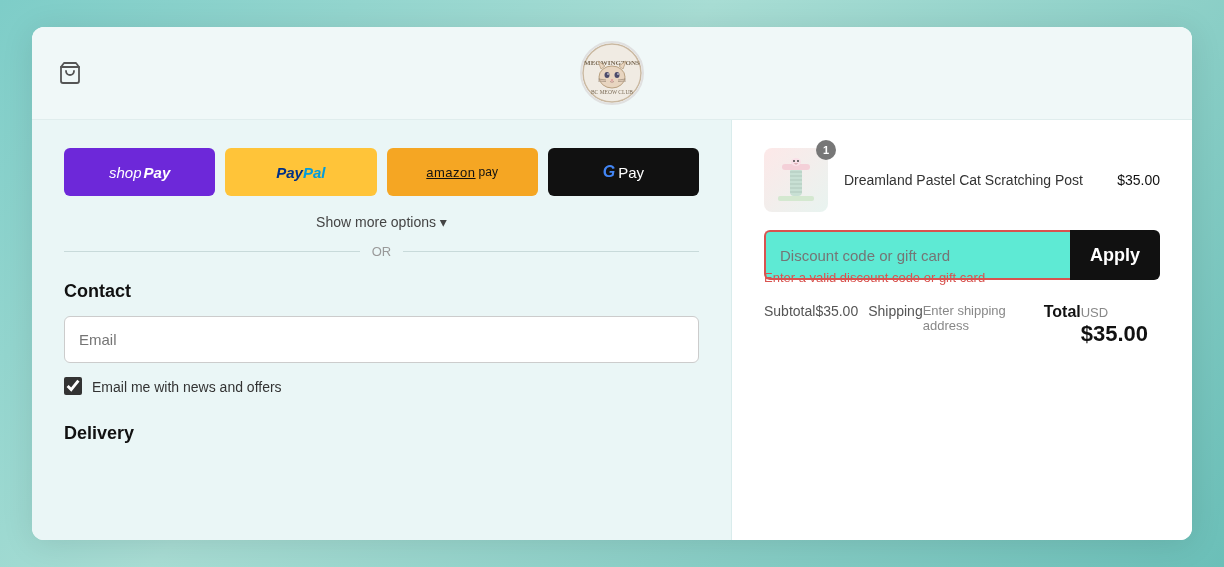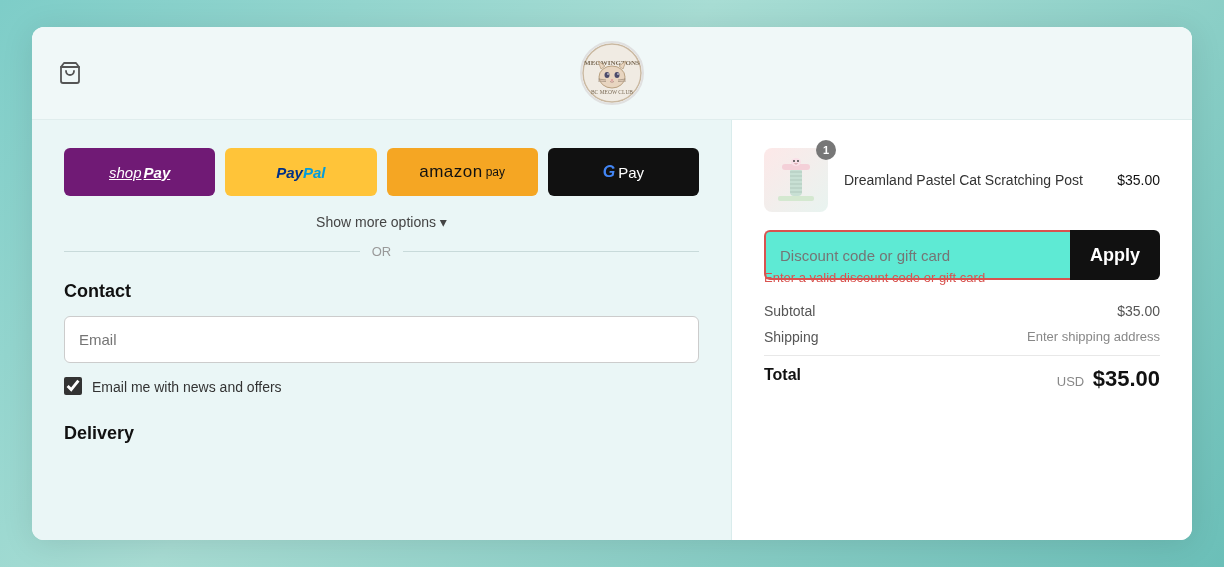--- a/index.html
+++ b/index.html
@@ -102,23 +102,22 @@
       height: 48px;
       cursor: pointer;
       display: flex;
       align-items: center;
       justify-content: center;
       font-size: 15px;
       font-weight: 700;
     }
 
     .pay-btn-shop {
-      background: #701a75;
+      background: #6d28d9;
       color: #fff;
-      text-decoration: underline;
     }
 
     .pay-btn-paypal {
       background: #ffc439;
       color: #003087;
     }
 
     .pay-btn-amazon {
       background: #f5a623;
       color: #111;
@@ -301,21 +300,21 @@
 
     .discount-error {
       font-size: 13px;
       color: #d9534f;
       margin-top: -10px;
     }
 
     
     .summary-rows {
       display: flex;
-      flex-direction: column;
+      flex-direction: row;
       gap: 10px;
     }
 
     .summary-row {
       display: flex;
       justify-content: space-between;
       font-size: 14px;
       color: #555;
     }
 
@@ -402,21 +401,21 @@
           <span style="font-style:italic;font-weight:400;font-size:15px;color:#fff;">shop</span>
           <span style="font-style:italic;font-weight:700;font-size:15px;color:#fff;margin-left:2px;">Pay</span>
         </button>
 
         <button class="pay-btn pay-btn-paypal">
           <span style="font-style:italic;font-weight:700;font-size:15px;color:#003087;">Pay</span>
             <span style="font-style:italic;font-weight:700;font-size:15px;color:#009cde;">Pal</span>
         </button>
 
         <button class="pay-btn pay-btn-amazon">
-          <span style="font-size:17px;font-weight:400;color:#111;letter-spacing:0.5px;">amazon</span>
+          <span style="font-size:13px;font-weight:400;color:#111;letter-spacing:0.5px;text-decoration:underline;">amazon</span>
           <span style="font-size:12px;font-weight:400;color:#111;margin-left:3px;">pay</span>
         </button>
 
         <button class="pay-btn pay-btn-gpay">
           <span style="color:#4285F4;font-weight:700;font-size:16px;font-style:italic;">G</span>
           <span style="color:#fff;font-size:15px;font-weight:500;margin-left:3px;">Pay</span>
         </button>
       </div>
 
       <button class="show-more-options">

